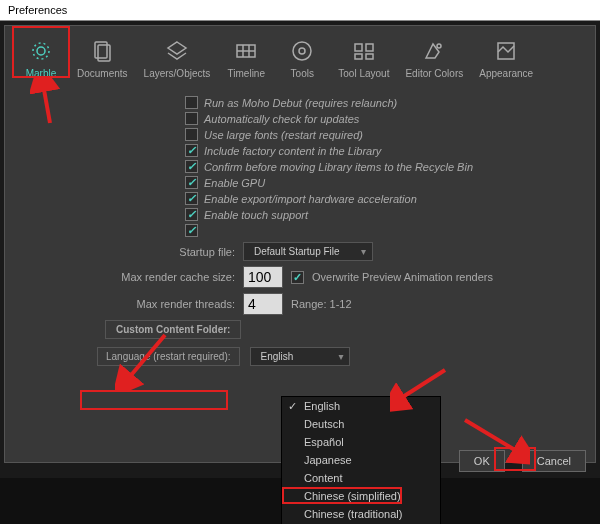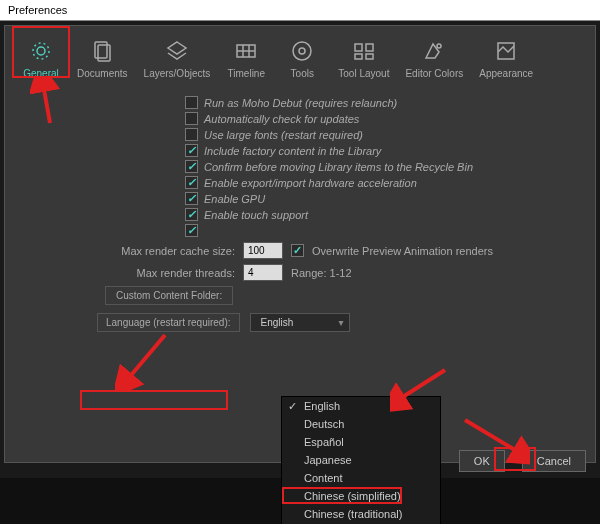--- a/index.html
+++ b/index.html
@@ -11,22 +11,22 @@
 .tab.active { color: #4dd0c0; }
 .tab svg { width: 26px; height: 26px; margin-bottom: 4px; stroke: currentColor; fill: none; stroke-width: 1.5; }
 .content { padding: 10px 20px 10px 20px; color: #aaa; font-size: 11px; }
 .check-row { display: flex; align-items: center; gap: 6px; margin: 3px 0 3px 160px; font-style: italic; }
 .checkbox { width: 13px; height: 13px; border: 1px solid #777; background: #2a2a2a; display: flex; align-items: center; justify-content: center; }
 .checkbox.checked::after { content: "✓"; color: #4dd0c0; font-size: 11px; font-weight: bold; }
 .form-row { display: flex; align-items: center; gap: 8px; margin: 5px 0; }
 .form-label { width: 210px; text-align: right; color: #aaa; }
 .dropdown { background: #2a2a2a; border: 1px solid #555; color: #ccc; padding: 3px 20px 3px 10px; font-size: 10px; min-width: 130px; position: relative; }
 .dropdown::after { content: "▾"; position: absolute; right: 6px; color: #888; }
-.text-input { background: #ddd; border: 1px solid #555; color: #000; padding: 2px 4px; font-size: 10px; width: 40px; }
-.btn-frame { border: 1px solid #555; padding: 3px 10px; color: #aaa; font-size: 10px; background: #383838; display: inline-block; }
+.text-input { background: #ddd; border: 1px solid #555; color: #000; padding: 2px 4px; font-size: 14px; width: 40px; }
+.btn-frame { border: 1px solid #555; padding: 3px 10px; color: #aaa; font-size: 10px; background: #383838; display: inline-block; font-weight: bold; }
 .lang-row { display: flex; align-items: flex-start; gap: 10px; margin: 8px 0 0 72px; }
 .lang-label { border: 1px solid #555; padding: 3px 8px; color: #aaa; font-size: 10px; background: #383838; }
 .lang-menu { background: #1c1c1c; border: 1px solid #000; color: #ccc; font-size: 11px; min-width: 160px; position: absolute; left: 276px; top: 370px; z-index: 10; }
 .lang-selected { background: #2a2a2a; border: 1px solid #555; color: #ccc; padding: 3px 18px 3px 10px; font-size: 10px; min-width: 100px; position: relative; display: inline-block; }
 .lang-selected::after { content: "▾"; position: absolute; right: 5px; color: #888; }
 .lang-menu div { padding: 3px 10px 3px 22px; position: relative; }
 .lang-menu div.ticked::before { content: "✓"; position: absolute; left: 6px; }
 .lang-menu div:last-child { padding-bottom: 5px; }
 .bottom-buttons { position: absolute; right: 14px; top: 450px; display: flex; gap: 17px; }
 .bottom-buttons .btn { background: #383838; border: 1px solid #666; color: #ccc; padding: 4px 14px; font-size: 11px; cursor: pointer; }
@@ -39,21 +39,21 @@
 
 <div class="title-bar">Preferences</div>
 
 <div class="main-panel">
   <div class="tab-strip">
     <div class="tab active">
       <svg>
           <circle cx="13" cy="13" r="4"></circle>
           <circle cx="13" cy="13" r="8" stroke-dasharray="2 3"></circle>
         </svg>
-      <span>General</span>
+      <span>Marble</span>
     </div>
     <div class="tab">
       <svg>
           <rect x="6" y="4" width="12" height="16" rx="1"></rect>
           <rect x="9" y="7" width="12" height="16" rx="1"></rect>
         </svg>
       <span>Documents</span>
     </div>
     <div class="tab">
       <svg>
@@ -119,34 +119,38 @@
     <div class="check-row">
         <span class="checkbox checked"></span>
         <span>Include factory content in the Library</span>
       </div>
     <div class="check-row">
         <span class="checkbox checked"></span>
         <span>Confirm before moving Library items to the Recycle Bin</span>
       </div>
     <div class="check-row">
         <span class="checkbox checked"></span>
+        <span>Enable GPU</span>
+      </div>
+    <div class="check-row">
+        <span class="checkbox checked"></span>
         <span>Enable export/import hardware acceleration</span>
       </div>
     <div class="check-row">
         <span class="checkbox checked"></span>
-        <span>Enable GPU</span>
-      </div>
-    <div class="check-row">
-        <span class="checkbox checked"></span>
         <span>Enable touch support</span>
       </div>
     <div class="check-row">
         <span class="checkbox checked"></span>
       </div>
 
+    <div class="form-row">
+      <span class="form-label">Startup file:</span>
+      <span class="dropdown">Default Startup File</span>
+    </div>
     <div class="form-row">
       <span class="form-label">Max render cache size:</span>
       <input class="text-input" value="100" style="">
       <span class="checkbox checked"></span>
       <span>Overwrite Preview Animation renders</span>
     </div>
     <div class="form-row">
       <span class="form-label">Max render threads:</span>
       <input class="text-input" value="4" style="">
       <span>Range: 1-12</span>

